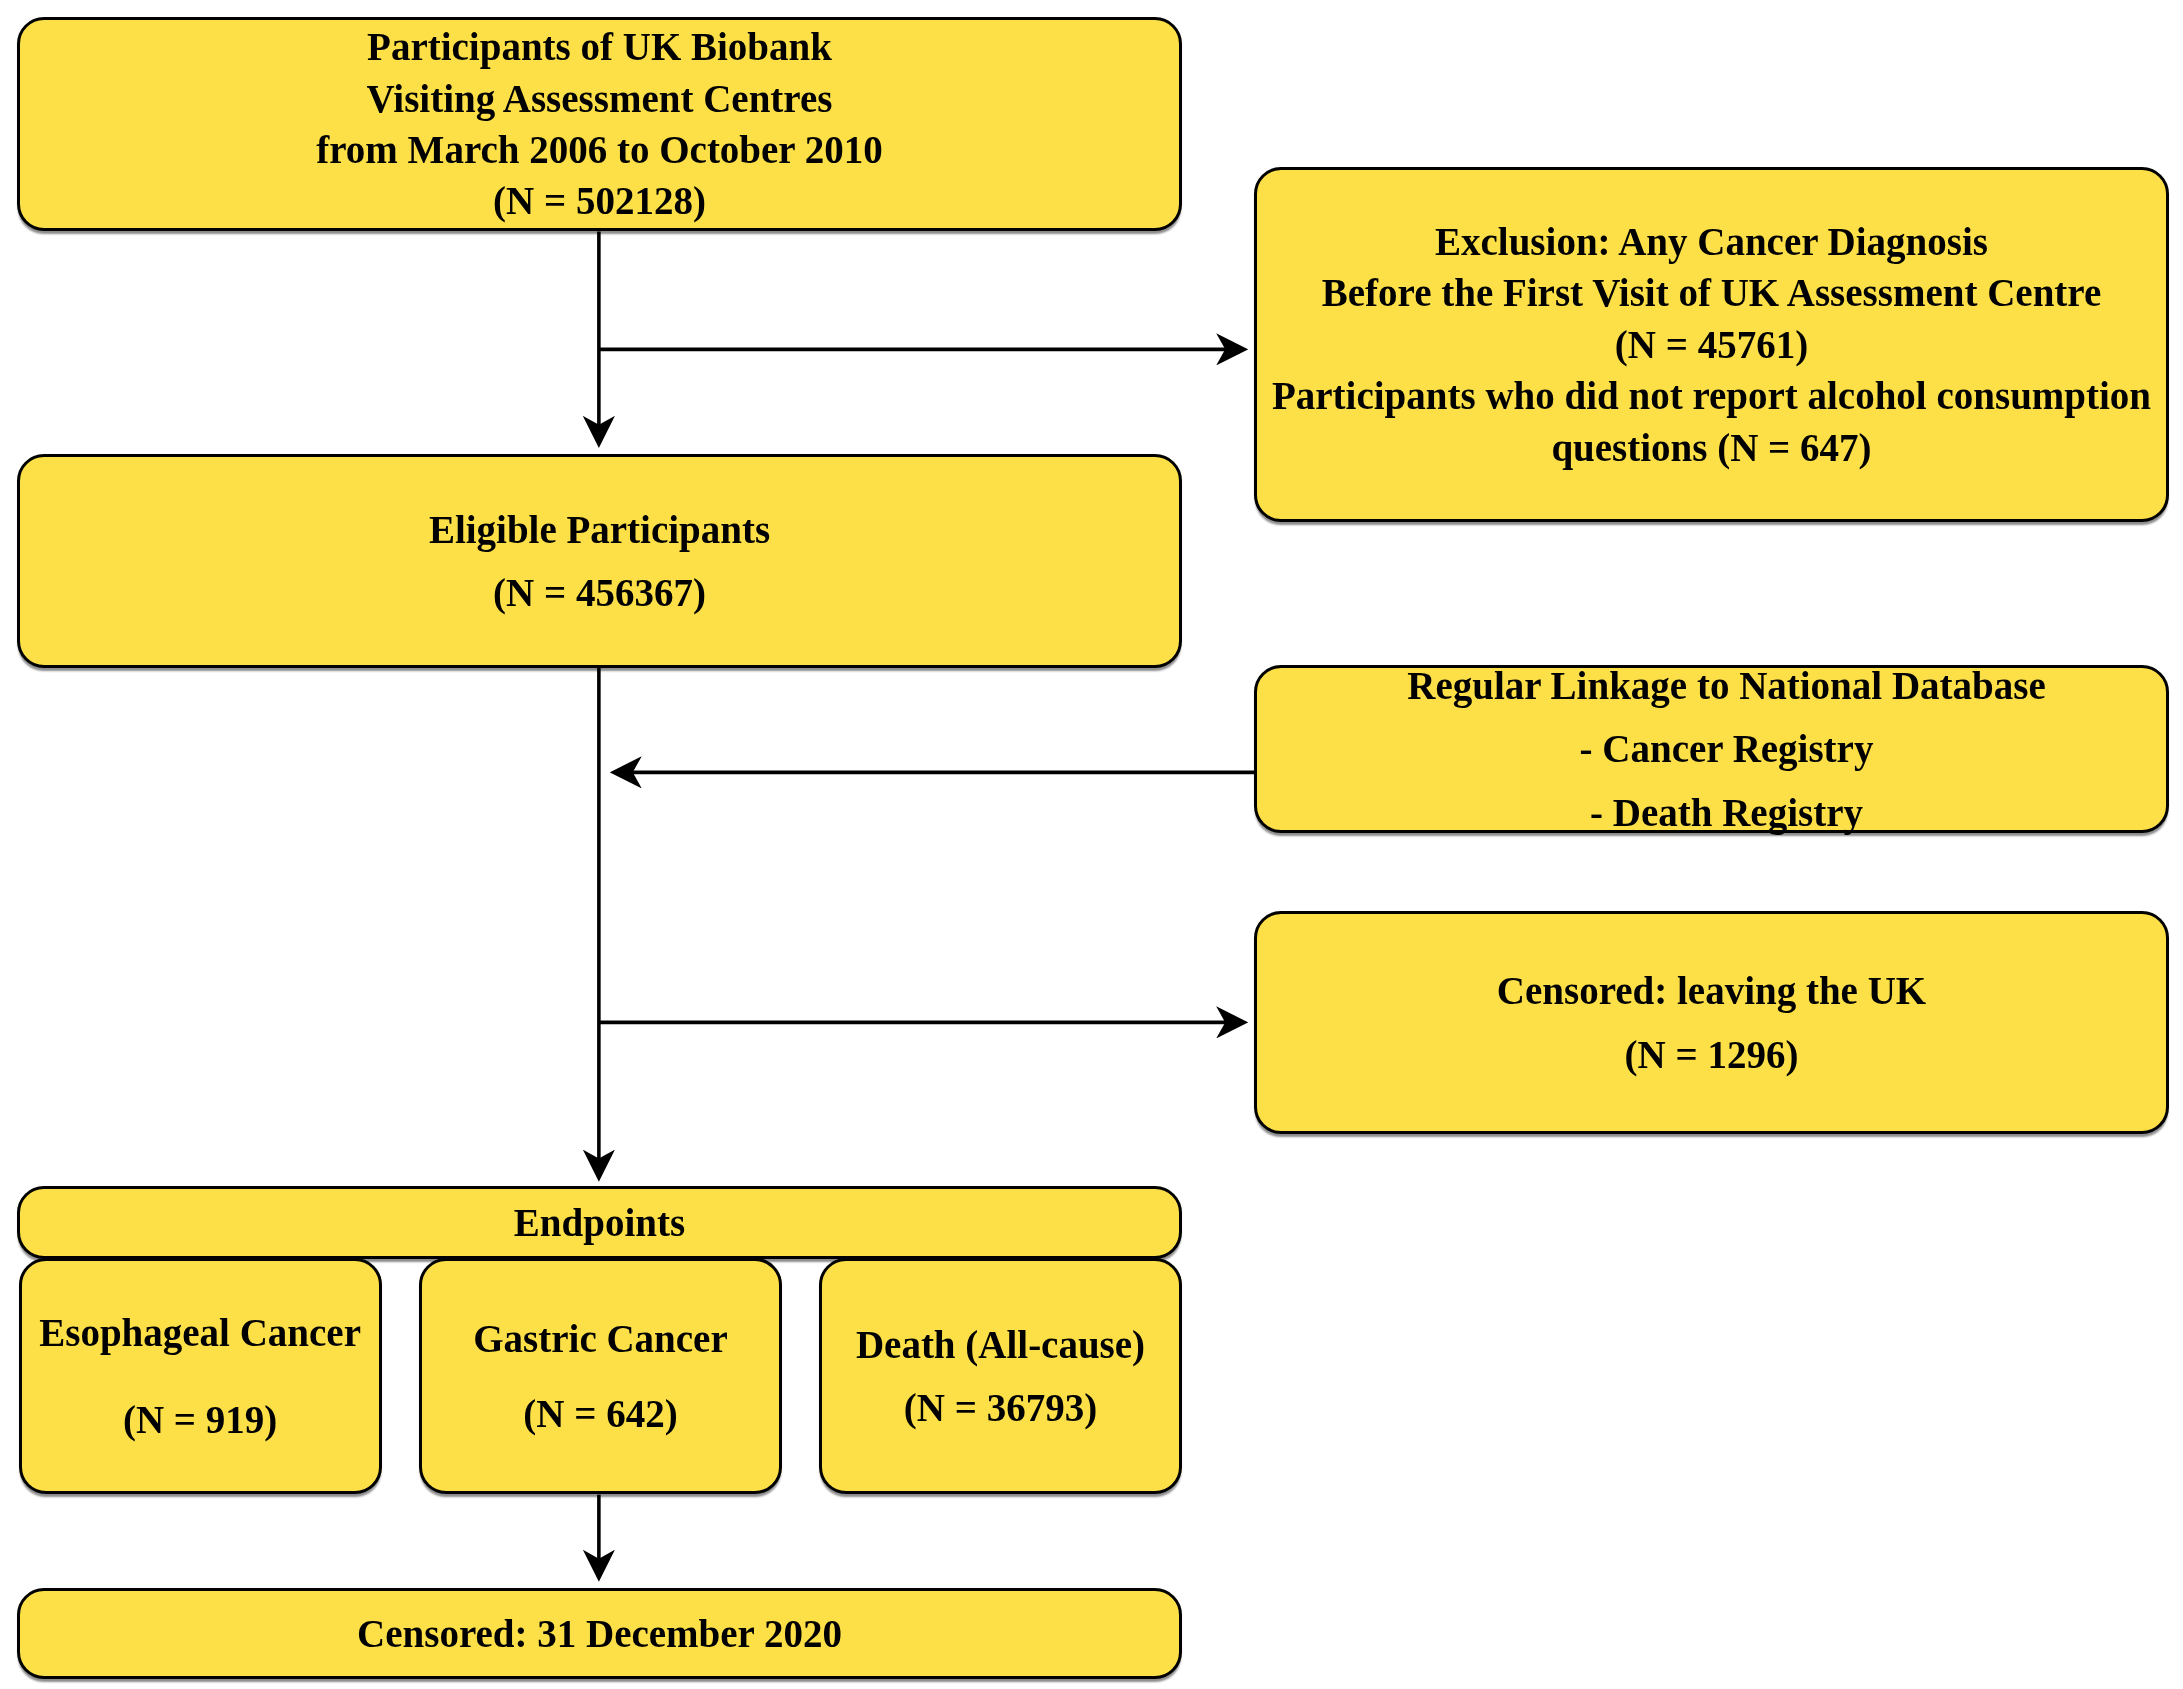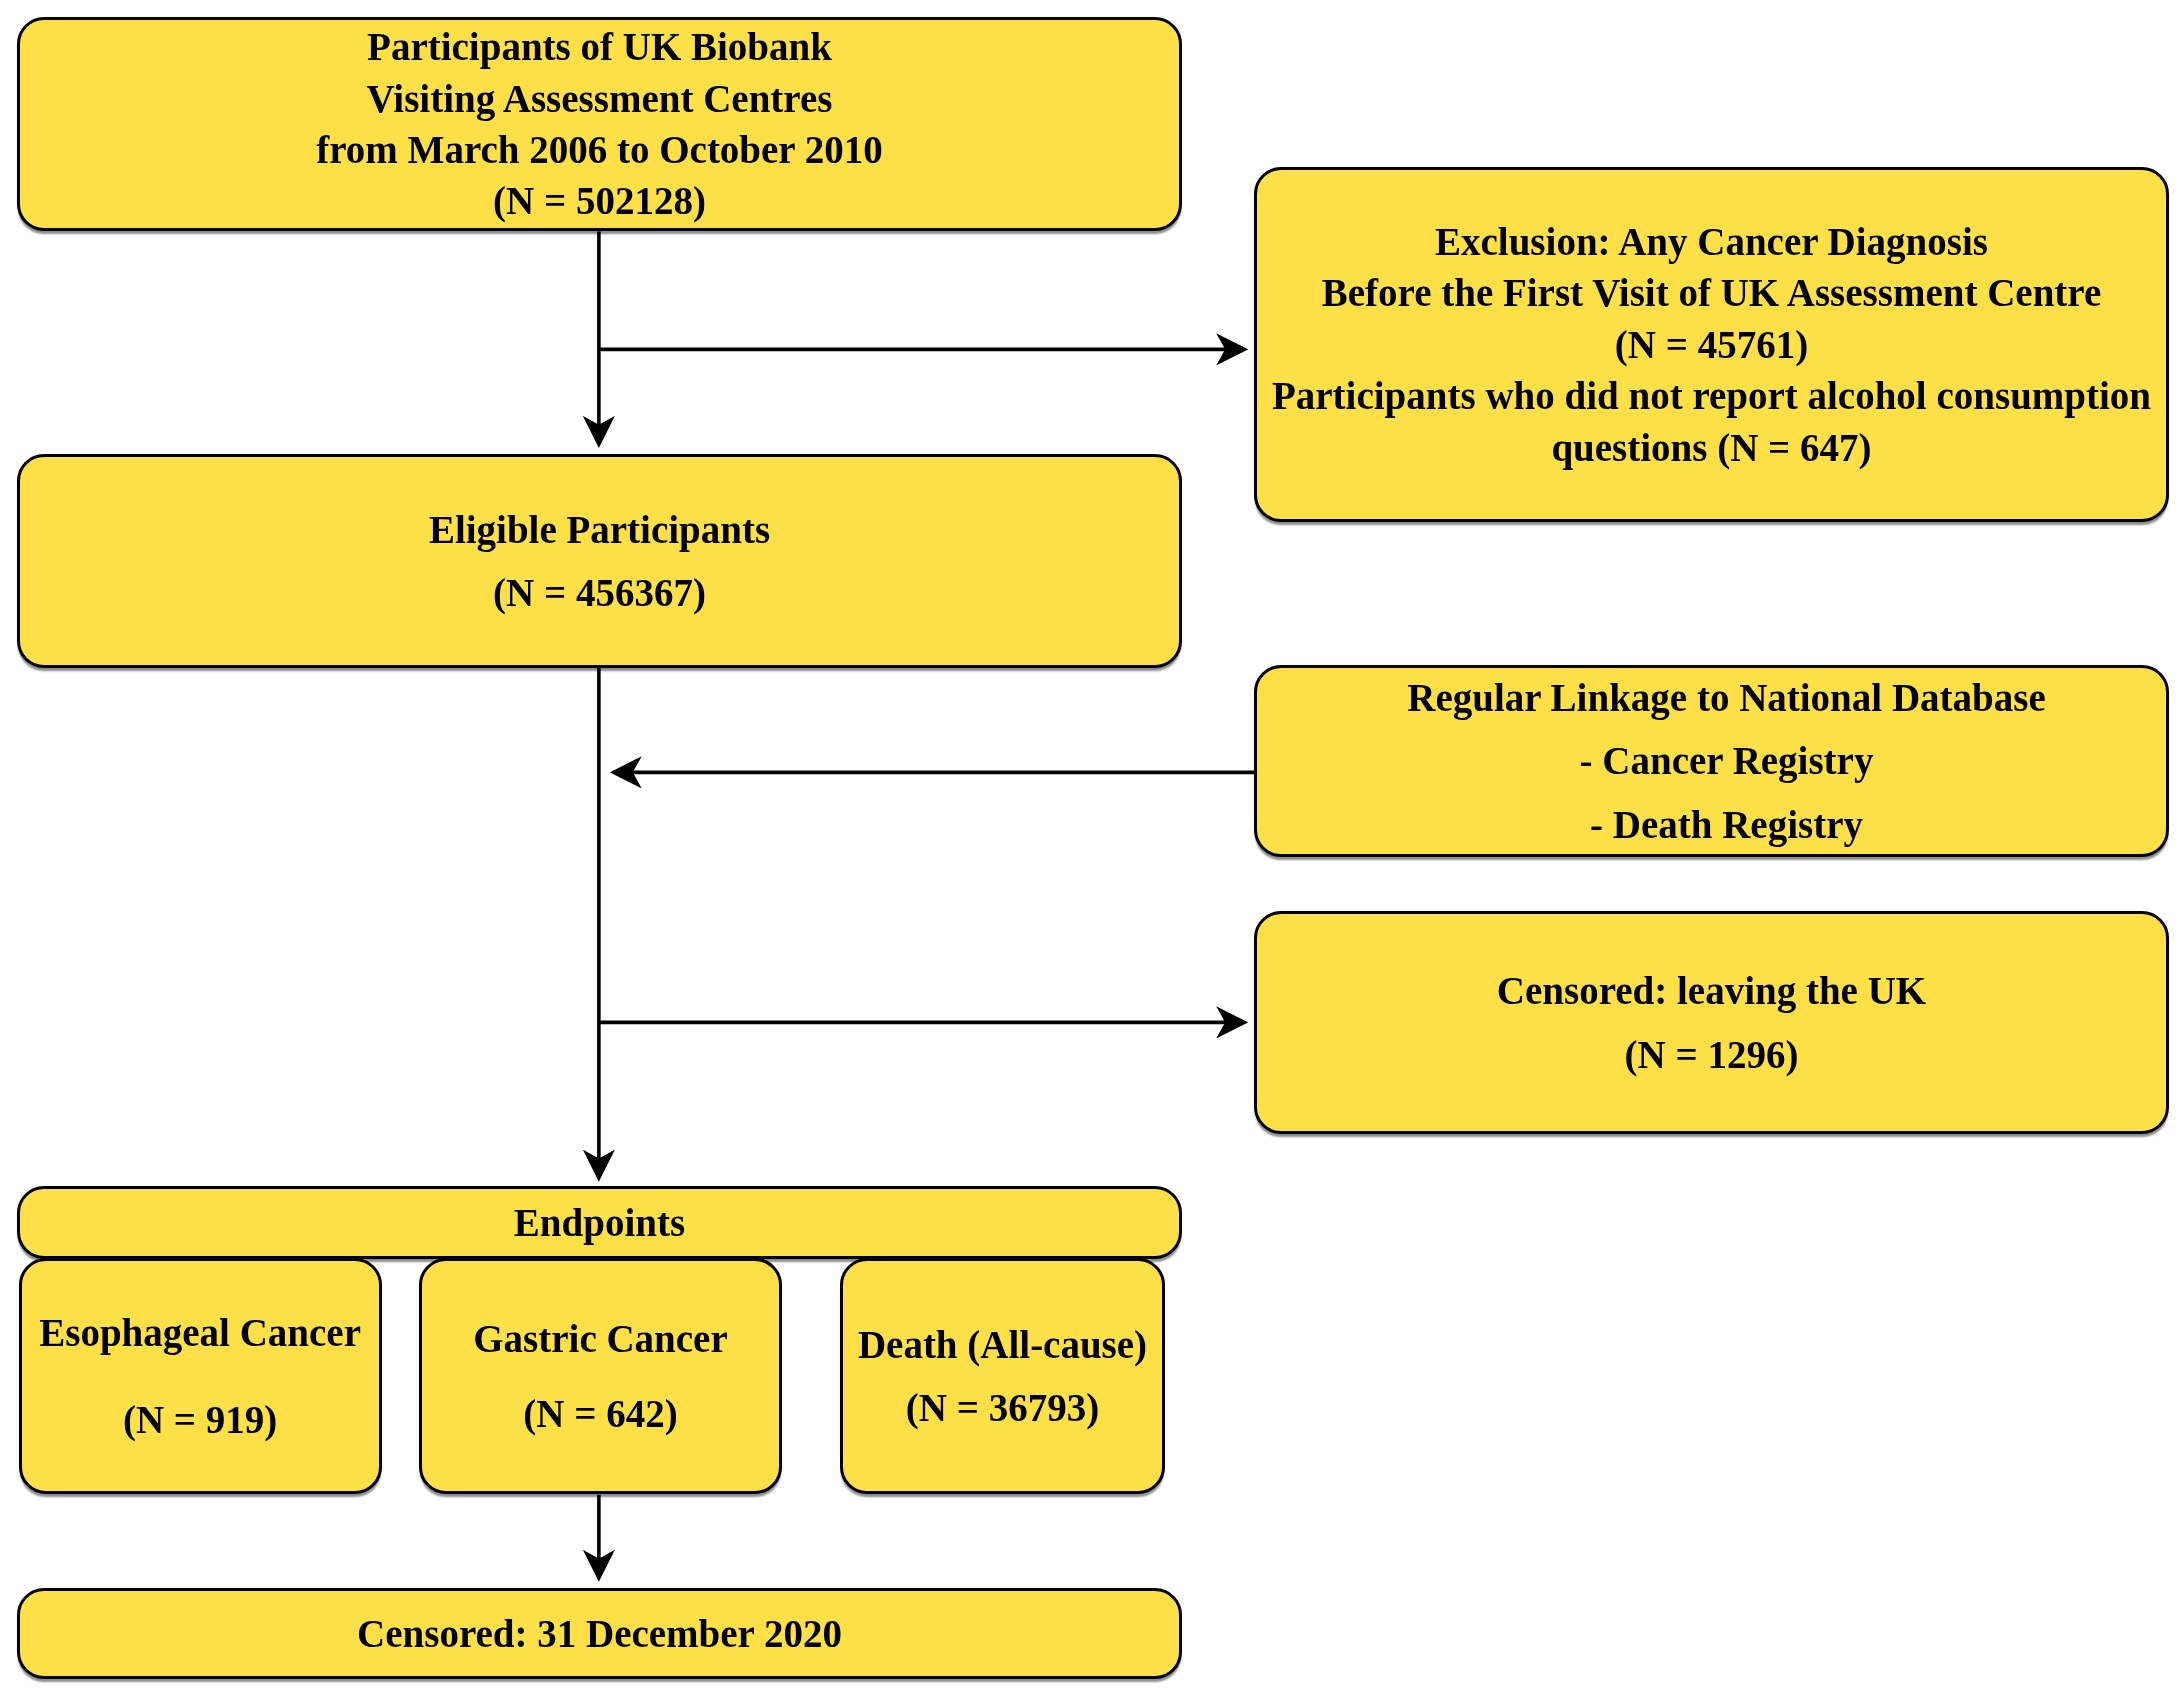--- a/index.html
+++ b/index.html
@@ -43,26 +43,26 @@
     white-space: nowrap;
     line-height: 1.32;
   }
   .node.airy .line {
     line-height: 1.62;
   }
   
   .n-participants  { left: 17px;   top: 17px;   width: 1165px; height: 214px; }
   .n-exclusion     { left: 1254px; top: 167px;  width: 915px; height: 355px; }
   .n-eligible      { left: 17px;   top: 454px;  width: 1165px; height: 214px; }
-  .n-linkage       { left: 1254px; top: 665px;  width: 915px; height: 192px; padding-left: 30px; }
+  .n-linkage       { left: 1254px; top: 665px;  width: 915px; height: 168px; padding-left: 30px; }
   .n-censored-uk   { left: 1254px; top: 911px; width: 915px; height: 223px; }
   .n-endpoints     { left: 17px;   top: 1186px; width: 1165px; height: 73px; }
   .n-esophageal    { left: 18.6px;   top: 1258px; width: 363px;  height: 236px; gap: 24px; }
   .n-gastric       { left: 419px;  top: 1258px; width: 363px;  height: 236px; gap: 12px; }
-  .n-death         { left: 819px; top: 1258px; width: 325px;  height: 236px; margin-left: 21px; }
+  .n-death         { left: 819px; top: 1258px; width: 363px;  height: 236px; }
   .n-censored-2020 { left: 17px;   top: 1588px; width: 1165px; height: 91px; }
 </style>
 </head>
 <body>
 
 <div class="canvas">
 
   <svg class="connectors" viewBox="0 0 3055 2364" xmlns="http://www.w3.org/2000/svg">
     <defs>
       <marker id="arrowhead" viewBox="0 0 10 10" refX="8" refY="5" markerWidth="9" markerHeight="9" orient="auto">

